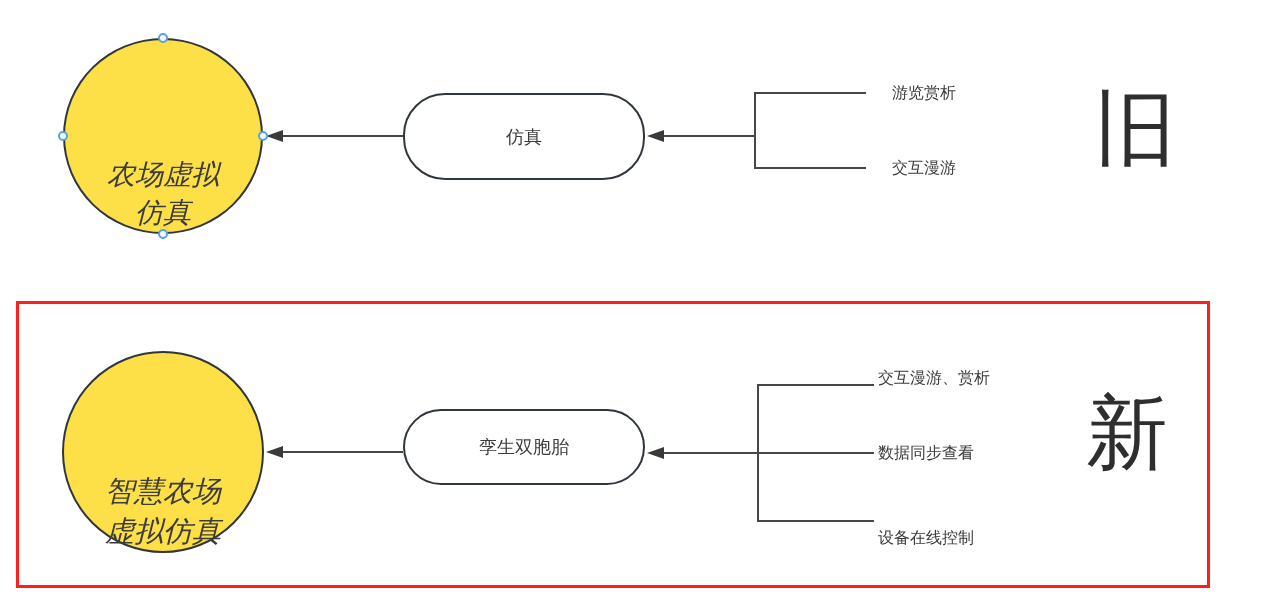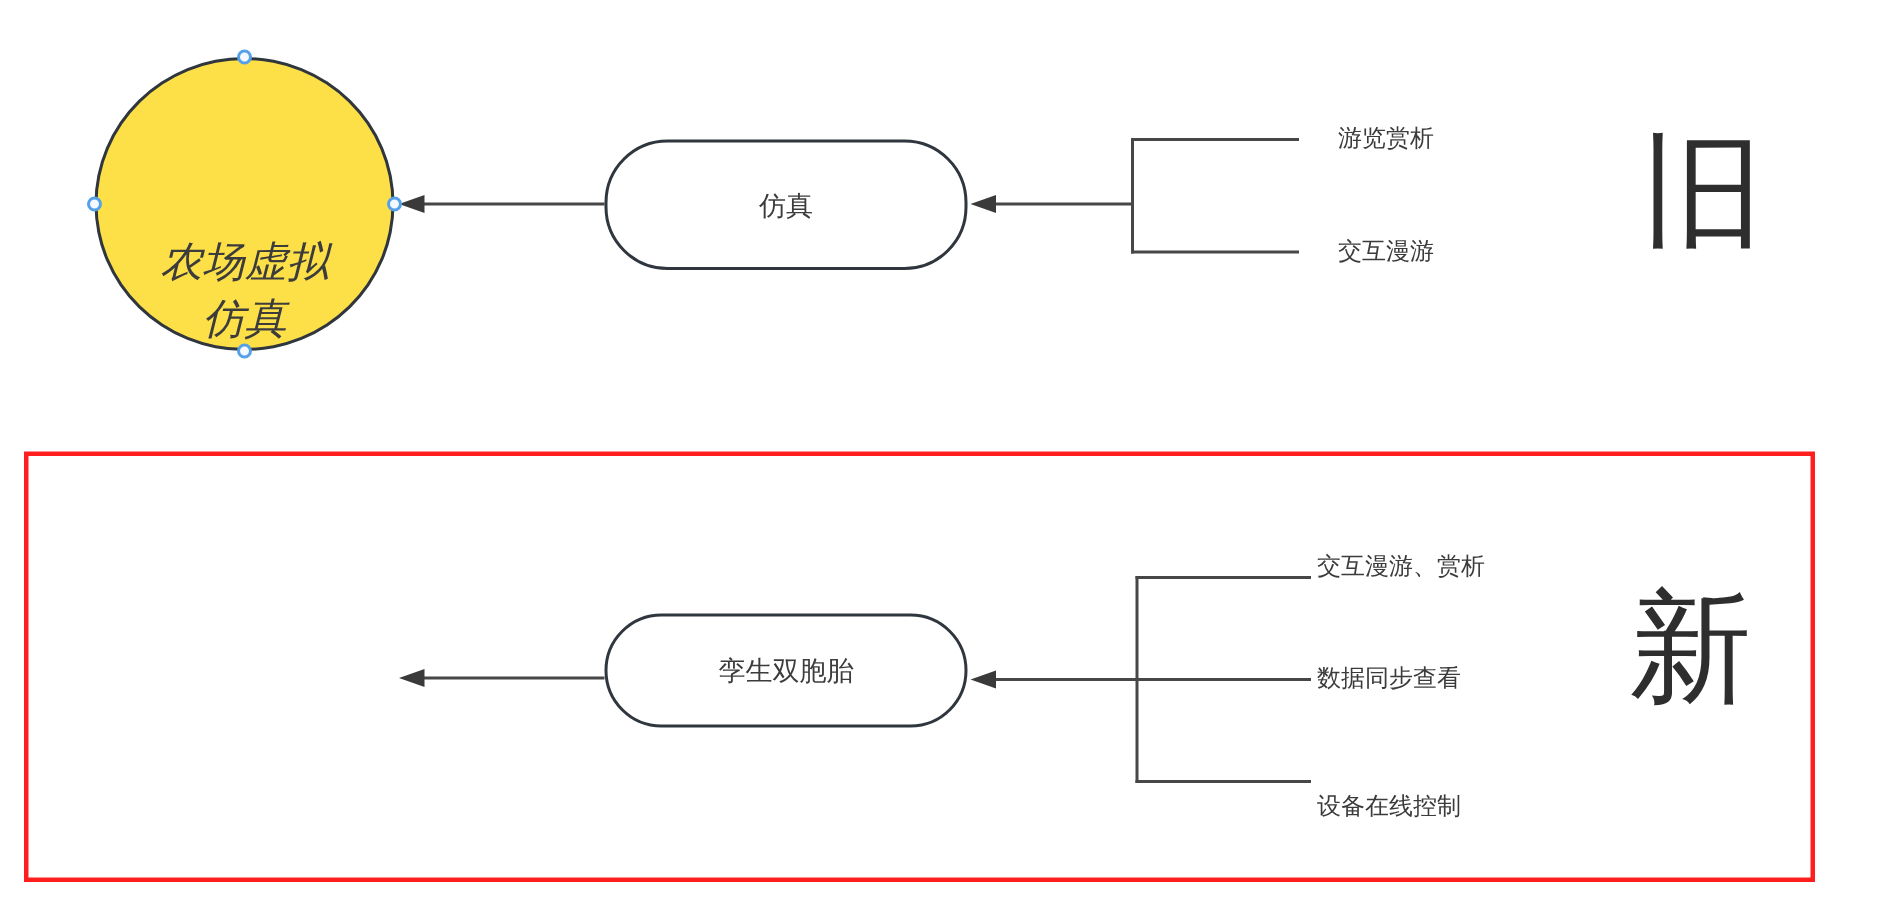--- a/index.html
+++ b/index.html
@@ -138,20 +138,24 @@
 
   <div class="node-pill pill-old">
     <span class="pill-label">仿真</span>
   </div>
 
   <div class="branch-label bl-old" style="top:93px">游览赏析</div>
   <div class="branch-label bl-old" style="top:168px">交互漫游</div>
 
   <div class="section-label label-old">旧</div>
 
+  <div class="node-circle circle-new">
+    <span class="ln">智慧农场</span>
+    <span class="ln">虚拟仿真</span>
+  </div>
 
   <div class="node-pill pill-new">
     <span class="pill-label">孪生双胞胎</span>
   </div>
 
   <div class="branch-label bl-new" style="top:378px">交互漫游、赏析</div>
   <div class="branch-label bl-new" style="top:453px">数据同步查看</div>
   <div class="branch-label bl-new" style="top:538px">设备在线控制</div>
 
   <div class="section-label label-new">新</div>

